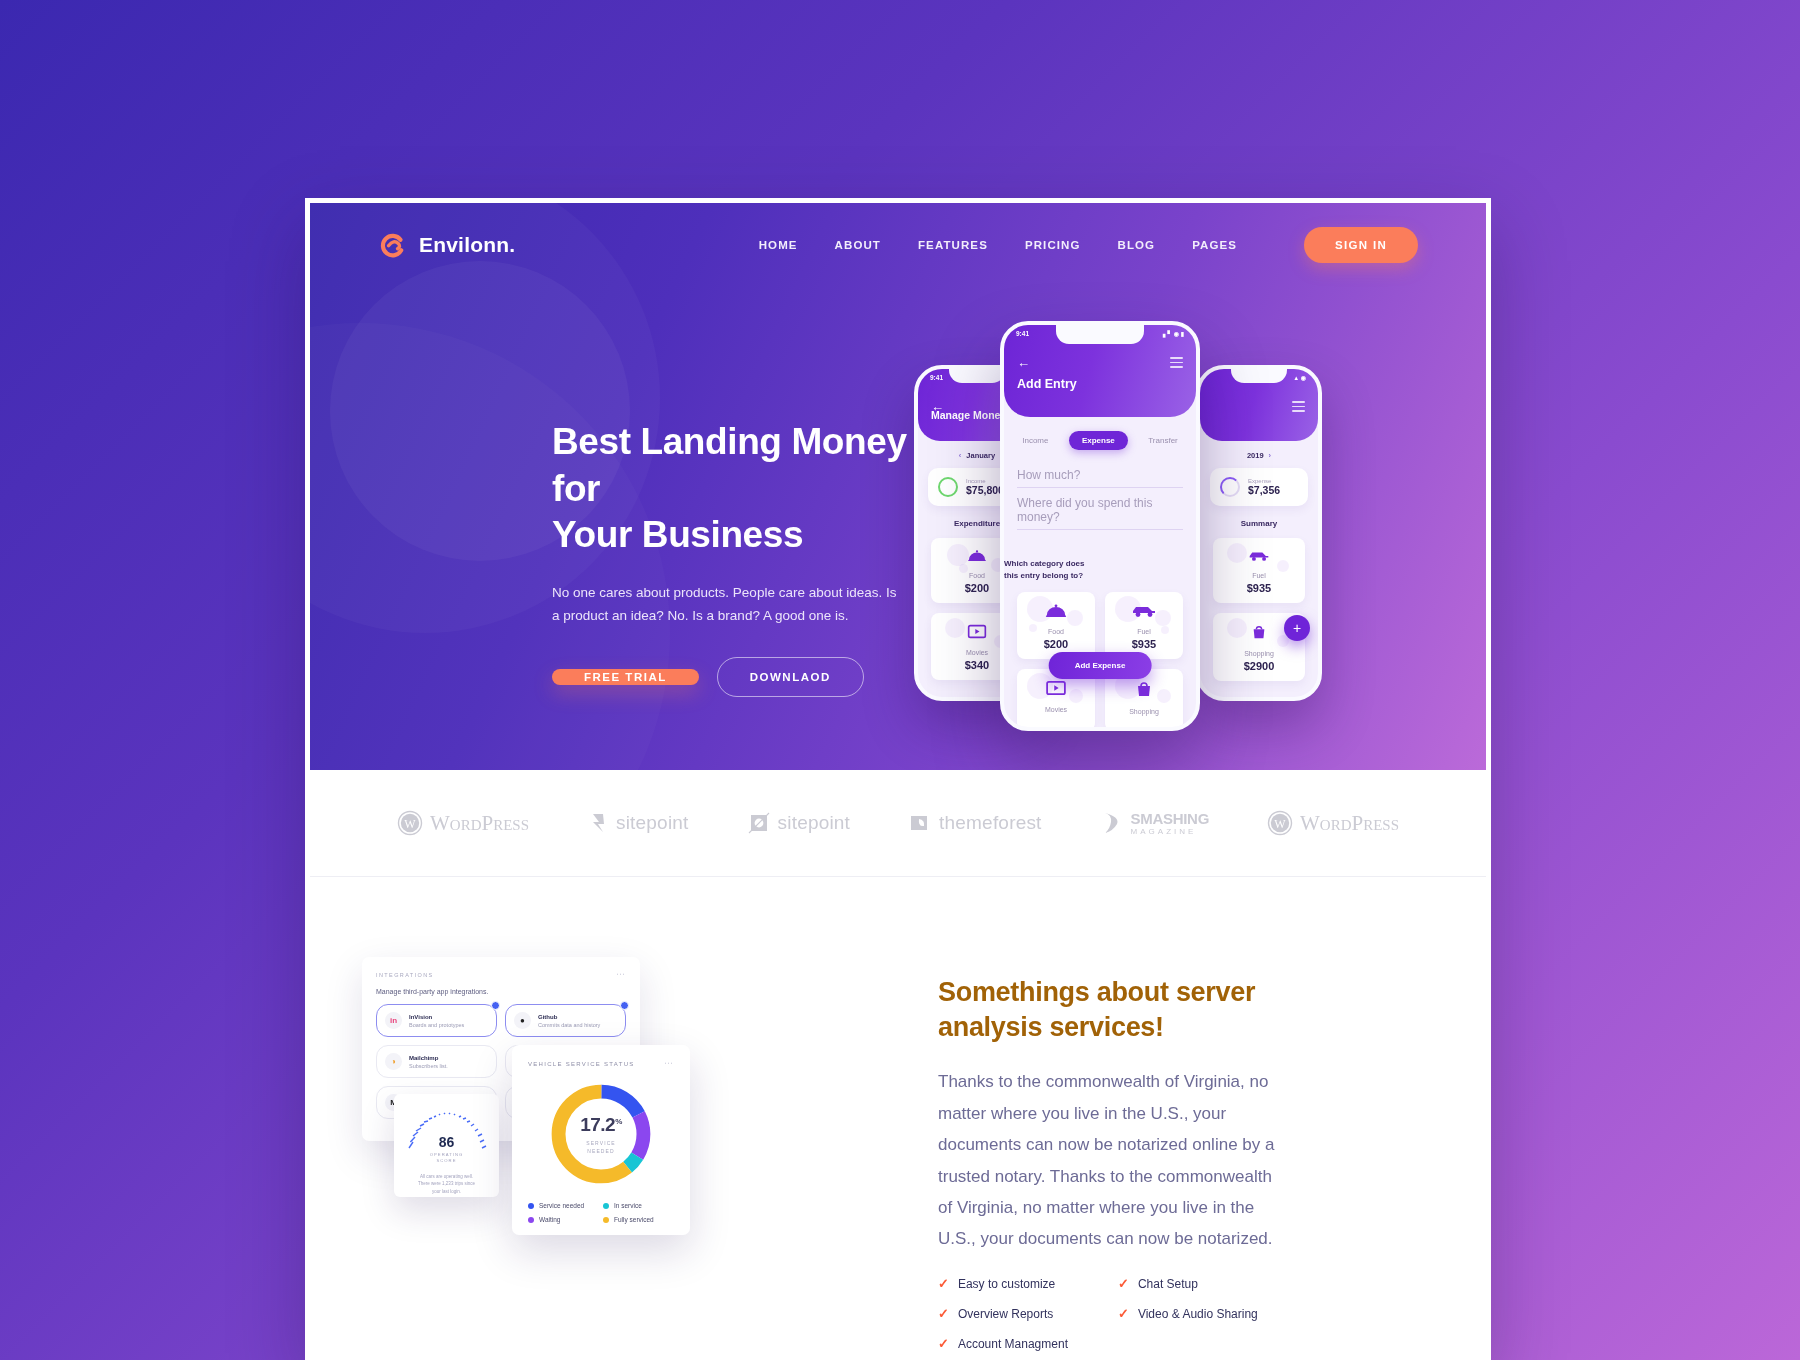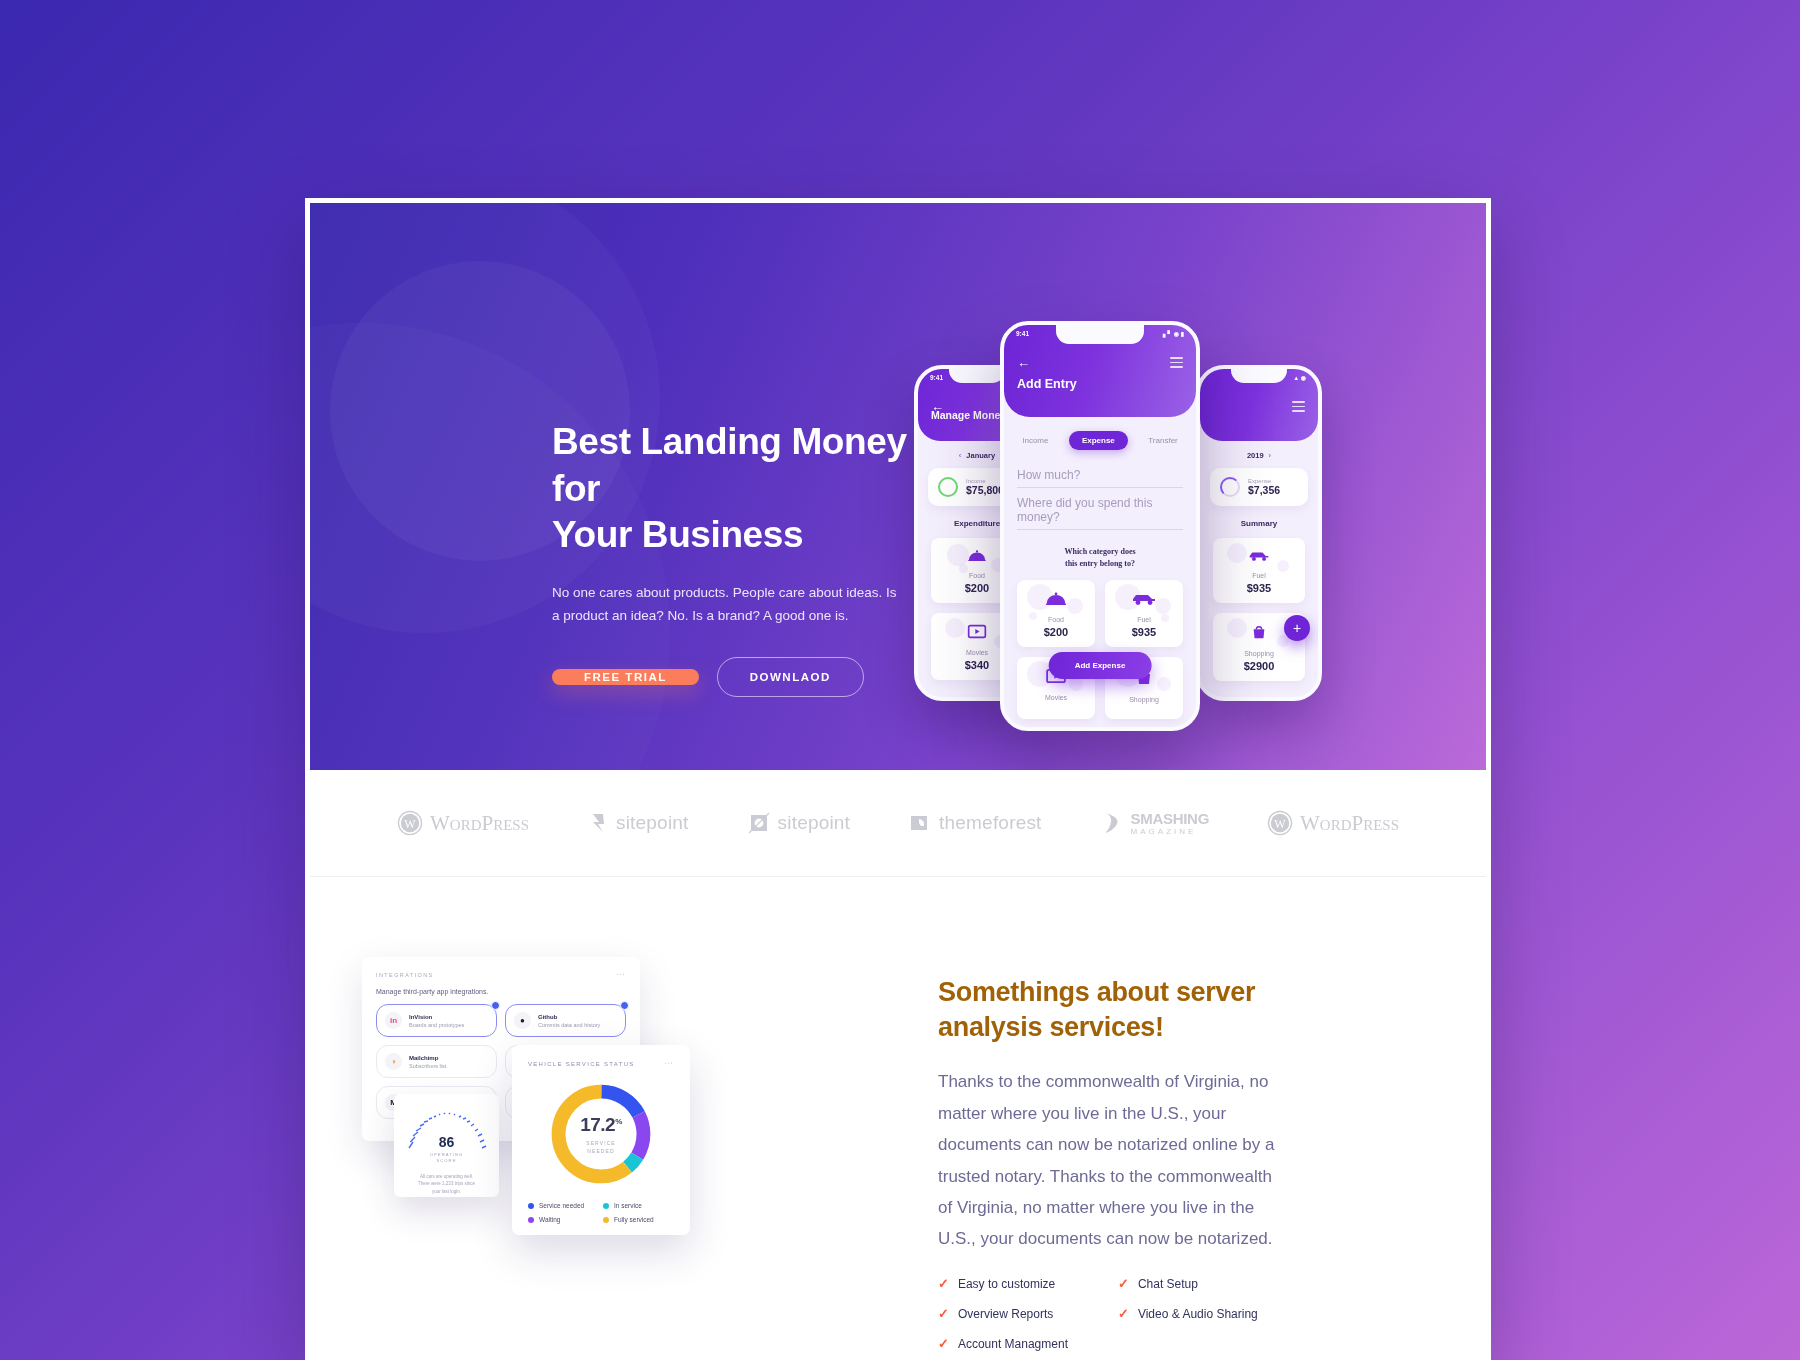--- a/index.html
+++ b/index.html
@@ -146,21 +146,21 @@
   .ptabs { display: flex; justify-content: space-around; align-items: center; padding: 14px 8px 10px; }
   .ptab { font-size: 8px; color: #9a90ae; }
   .ptab.active {
     background: #6f26d7; color: #fff; padding: 5px 13px; border-radius: 11px;
     font-weight: 700; box-shadow: 0 3px 8px rgba(111,38,215,.35);
   }
   .pfield {
     margin: 8px 13px 0; font-size: 12px; color: #a79dbb;
     padding-bottom: 5px; border-bottom: 1px solid #ded3f2;
   }
-  .pcat-q { text-align: center; font-size: 8px; font-weight: 700; color: #3b2a63; margin-top: 16px; line-height: 1.5; font-family: Liberation Serif, serif; }
+  .pcat-q { font-size: 8px; font-weight: 700; color: #3b2a63; margin-top: 28px; line-height: 1.5; }
   .pgrid { display: grid; grid-template-columns: 1fr 1fr; gap: 10px; padding: 10px 13px 0; }
   .pcard {
     background: #fff; border-radius: 8px; padding: 11px 4px 9px;
     text-align: center; box-shadow: 0 4px 10px rgba(90,50,160,.07);
     position: relative; overflow: hidden;
   }
   .pcard .bubbles { position: absolute; inset: 0; pointer-events: none; }
   .pcard .bubbles i {
     position: absolute; border-radius: 50%; background: rgba(150,90,230,.09); display: block;
   }
@@ -297,20 +297,38 @@
 </head>
 <body>
 
 <div id="page-frame">
 
   <section class="hero">
     <div class="hero-blob blob-b"></div>
     <div class="hero-blob blob-c"></div>
     <div class="hero-blob blob-a"></div>
 
+    <nav class="nav">
+      <div class="brand">
+        <svg class="brand-mark" viewBox="0 0 40 40">
+          <path d="M30 13 A13 13 0 1 0 31 27" fill="none" stroke="#fb7d5b" stroke-width="5.5" stroke-linecap="round"></path>
+          <path d="M14 21 q7 -9 13 -3 q4 4 -1 7" fill="none" stroke="#fb7d5b" stroke-width="4.5" stroke-linecap="round"></path>
+        </svg>
+        <span class="brand-name">Envilonn.</span>
+      </div>
+      <div class="nav-links">
+        <span class="nav-link">HOME</span>
+        <span class="nav-link">ABOUT</span>
+        <span class="nav-link">FEATURES</span>
+        <span class="nav-link">PRICING</span>
+        <span class="nav-link">BLOG</span>
+        <span class="nav-link">PAGES</span>
+        <button class="signin-btn">SIGN IN</button>
+      </div>
+    </nav>
 
     <div class="hero-copy">
       <h1 class="hero-title">
         <span>Best Landing Money for</span><br>
         <span>Your Business</span>
       </h1>
       <p class="hero-sub">No one cares about products. People care about ideas. Is a product an idea? No. Is a brand? A good one is.</p>
       <div class="hero-btns">
         <button class="btn-primary">FREE TRIAL</button>
         <button class="btn-ghost">DOWNLAOD</button>

